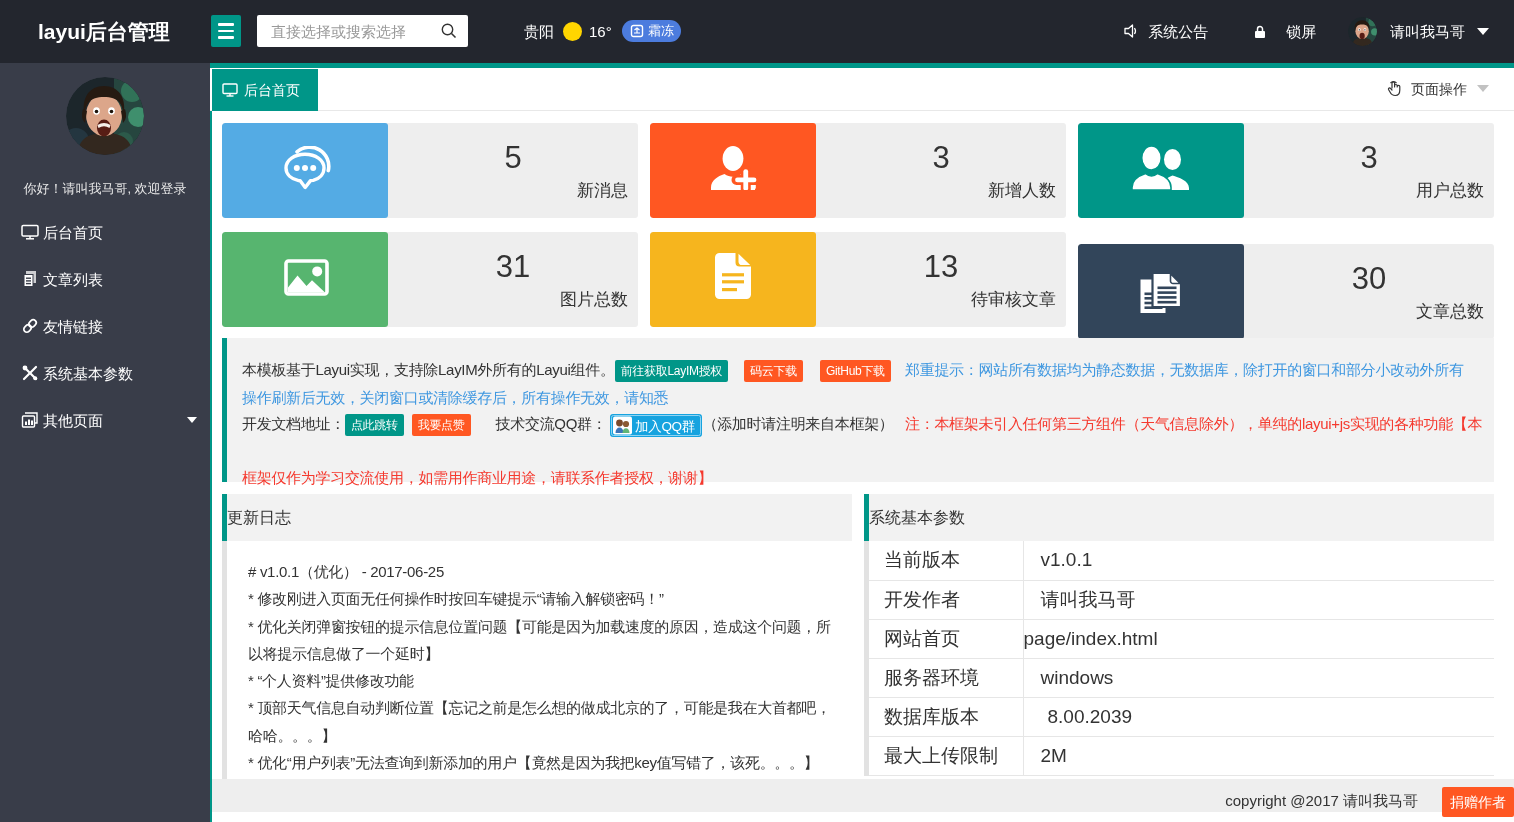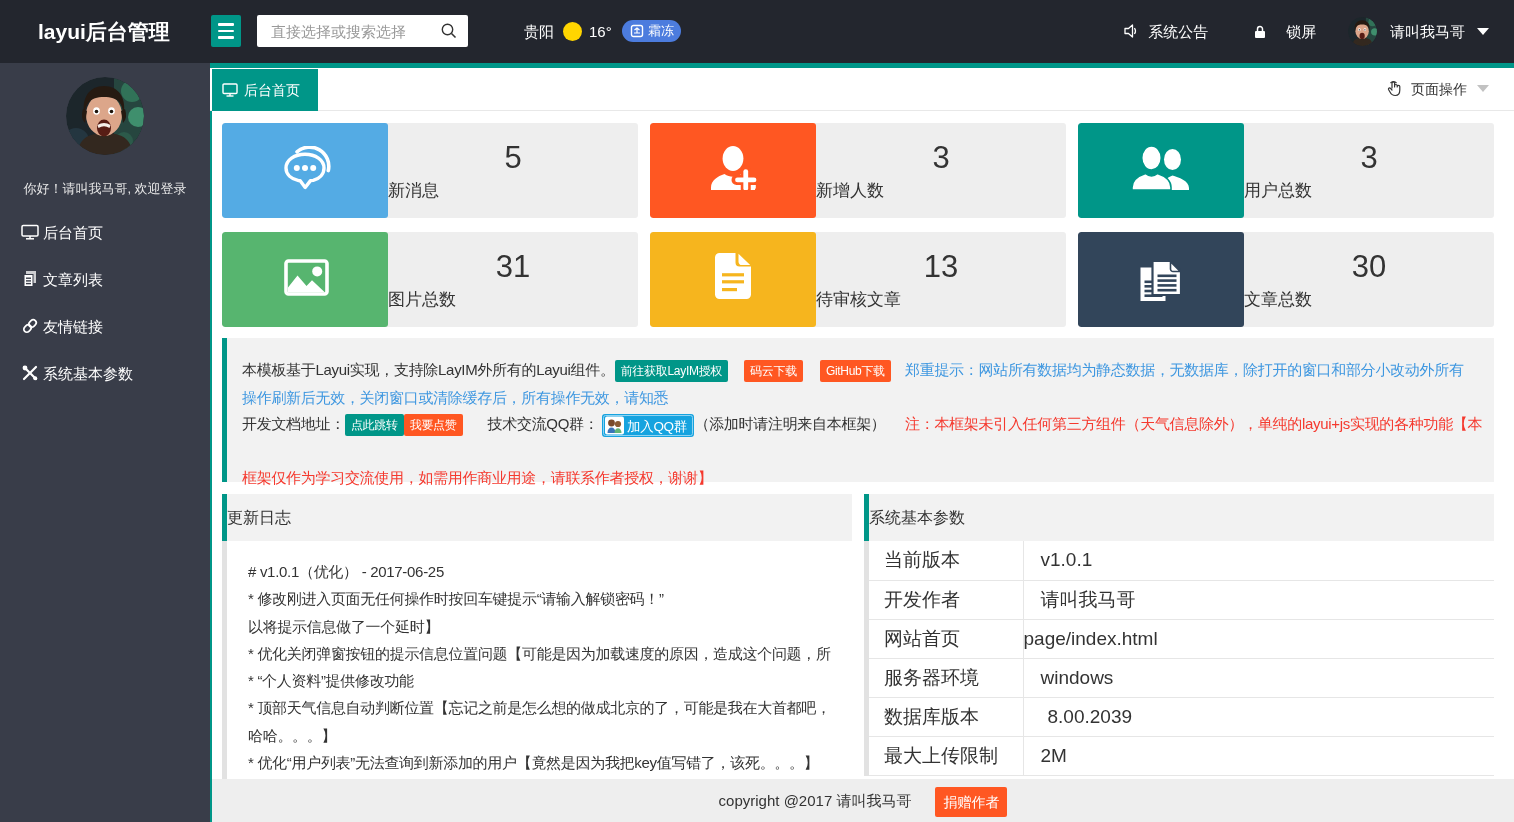--- a/index.html
+++ b/index.html
@@ -23,28 +23,28 @@
 
 #tabbar{position:absolute;left:210px;top:68px;width:1304px;height:43px;background:#fff;border-bottom:1px solid #e8e8e8}
 #tab-act{position:absolute;left:2px;top:1px;width:106px;height:42px;background:#009688;color:#fff;font-size:14px}
 #tab-act span{position:absolute;left:32px;top:0;line-height:42px}
 #pageop{position:absolute;right:25px;top:0;height:42px;line-height:42px;color:#333;font-size:14px}
 
 #main{position:absolute;left:212px;top:111px;width:1302px;height:667px;background:#fff}
 .card{position:absolute;width:416px;height:95px;background:#eee;border-radius:3px;overflow:hidden}
 .cbox{position:absolute;left:0;top:0;width:166px;height:95px;border-radius:3px}
 .cnum{position:absolute;left:166px;top:17px;width:250px;text-align:center;font-size:31px;color:#333}
-.clbl{position:absolute;left:166px;top:56px;width:240px;text-align:left;font-size:17px;color:#333}
+.clbl{position:absolute;left:166px;top:56px;width:240px;text-align:right;font-size:17px;color:#333}
 .nline{position:absolute;left:242px;height:28px;line-height:28px;white-space:nowrap;font-size:15px;color:#333;letter-spacing:-0.3px}
 .nblue{color:#3e97e0}.nred{color:#f5392e}
 .btn{display:inline-block;height:22px;line-height:22px;padding:0 6px;border-radius:2px;color:#fff;font-size:12px;vertical-align:middle}
 .bteal{background:#009688}.bred{background:#FF5722}
 .phead{height:47px;line-height:47px;background:#f2f2f2;border-left:5px solid #009688;font-size:16px;color:#333}
 .pbody{border-left:5px solid #e2e2e2}
-#footer{position:absolute;left:212px;top:779px;width:1302px;height:43px;background:#eee;text-align:center;font-size:15px;color:#333;line-height:43px}
+#footer{position:absolute;left:212px;top:779px;width:1302px;height:33px;background:#eee;text-align:right;font-size:15px;color:#333;line-height:43px}
 </style>
 </head>
 <body>
 <div id="header">
   <div id="logo">layui后台管理</div>
   <div id="burger">
       <i style="top:8px"></i>
       <i style="top:14.5px"></i>
       <i style="top:21px"></i>
     </div>
@@ -162,20 +162,31 @@
   </div>
   <div class="mitem" style="top:287px">
     <svg width="18" height="18" viewBox="0 0 18 18">
         <path d="M3 3 L8 8 M10 10 L15 15" stroke="#fff" stroke-width="2.2" stroke-linecap="round"></path>
         <path d="M15 3 L3 15" stroke="#fff" stroke-width="2.2" stroke-linecap="round"></path>
         <circle cx="4" cy="4" r="2.4" fill="#fff"></circle>
         <circle cx="14.2" cy="14.2" r="2" fill="#fff"></circle>
       </svg>
     <span>系统基本参数</span>
   </div>
+  <div class="mitem" style="top:334px">
+    <svg width="18" height="18" viewBox="0 0 18 18">
+        <path d="M4 2 H16 V12 H14" fill="none" stroke="#fff" stroke-width="1.4"></path>
+        <rect x="1.5" y="5" width="12" height="11" rx="1" fill="none" stroke="#fff" stroke-width="1.4"></rect>
+        <rect x="4" y="10.5" width="2" height="3.5" fill="#fff"></rect>
+        <rect x="7" y="8.5" width="2" height="5.5" fill="#fff"></rect>
+        <rect x="10" y="9.5" width="2" height="4.5" fill="#fff"></rect>
+      </svg>
+    <span>其他页面</span>
+    <span style="left:187px;top:20px;width:0;height:0;border-left:5.5px solid transparent;border-right:5.5px solid transparent;border-top:6.5px solid #fff;position:absolute"></span>
+  </div>
 </div>
 <div id="tabbar">
   <div id="tab-act">
     <svg style="position:absolute;left:10px;top:13px" width="16" height="16" viewBox="0 0 16 16">
         <rect x="1" y="2" width="14" height="9.5" rx="1" fill="none" stroke="#fff" stroke-width="1.4"></rect>
         <line x1="8" y1="11.5" x2="8" y2="14" stroke="#fff" stroke-width="1.4"></line>
         <line x1="4.5" y1="14" x2="11.5" y2="14" stroke="#fff" stroke-width="1.4"></line>
       </svg>
     <span>后台首页</span>
   </div>
@@ -252,21 +263,21 @@
       <path d="M4.5 0 H20.5 V9.5 A4 4 0 0 0 24.5 13.5 H36 V41.5 A4.5 4.5 0 0 1 31.5 46 H4.5 A4.5 4.5 0 0 1 0 41.5 V4.5 A4.5 4.5 0 0 1 4.5 0 Z" fill="#fff"></path>
       <path d="M23.5 0.8 L35.2 12 L27 12 A3.2 3.2 0 0 1 23.5 8.8 Z" fill="#fff"></path>
       <rect x="7" y="20.2" width="22" height="3.2" fill="#F6B51E"></rect>
       <rect x="7" y="27.2" width="22" height="3.2" fill="#F6B51E"></rect>
       <rect x="7" y="35" width="15" height="3.2" fill="#F6B51E"></rect>
     </svg>
   </div>
   <div class="cnum">13</div>
     <div class="clbl">待审核文章</div>
 </div>
-<div class="card" style="left:1078px;top:232px">
+<div class="card" style="left:1078px;top:244px">
   <div class="cbox" style="background:#32455A">
     <svg style="position:absolute;left:62px;top:29px" width="41" height="40" viewBox="0 0 41 40">
       <rect x="0.5" y="6.5" width="25" height="33.5" fill="#fff"></rect>
       <g fill="#32455A">
           <rect x="4.5" y="19.5" width="9" height="2.6"></rect>
           <rect x="4.5" y="24" width="9" height="2.6"></rect>
           <rect x="4.5" y="28.7" width="9" height="2.6"></rect>
           <rect x="4.5" y="33.4" width="18" height="2.6"></rect>
         </g>
       <path d="M12.5 0 H31 L41 10 V34 H12.5 Z" fill="#fff" stroke="#32455A" stroke-width="2.2"></path>
@@ -279,39 +290,39 @@
         </g>
     </svg>
   </div>
   <div class="cnum">30</div>
     <div class="clbl">文章总数</div>
 </div>
 
 <div style="position:absolute;left:222px;top:338px;width:1272px;height:144px;background:#f2f2f2;border-left:5px solid #009688"></div>
 <div class="nline" style="top:356px">本模板基于Layui实现，支持除LayIM外所有的Layui组件。<span class="btn bteal">前往获取LayIM授权</span><span class="btn bred" style="margin-left:16px">码云下载</span><span class="btn bred" style="margin-left:17px">GitHub下载</span><span class="nblue" style="position:absolute;left:663px">郑重提示：网站所有数据均为静态数据，无数据库，除打开的窗口和部分小改动外所有</span></div>
 <div class="nline nblue" style="top:384px">操作刷新后无效，关闭窗口或清除缓存后，所有操作无效，请知悉</div>
-<div class="nline" style="top:410px">开发文档地址：<span class="btn bteal">点此跳转</span><span class="btn bred" style="">我要点赞</span><span style="margin-left:25px">技术交流QQ群：</span><span id="qqbtn" style="display:inline-block;vertical-align:middle;margin-left:4px"><svg width="92" height="23" viewBox="0 0 92 23" style="display:block">
+<div class="nline" style="top:410px">开发文档地址：<span class="btn bteal">点此跳转</span><span class="btn bred" style="margin-left:8px">我要点赞</span><span style="margin-left:25px">技术交流QQ群：</span><span id="qqbtn" style="display:inline-block;vertical-align:middle;margin-left:4px"><svg width="92" height="23" viewBox="0 0 92 23" style="display:block">
         <rect x="0" y="0" width="92" height="23" rx="3" fill="#16A3DF"></rect>
         <rect x="1.5" y="1.5" width="89" height="20" rx="2" fill="none" stroke="#8FD3F2" stroke-width="1"></rect>
         <rect x="3" y="2.5" width="19" height="18" rx="2" fill="#fff"></rect>
         <circle cx="9.5" cy="9" r="3.4" fill="#7a4a2b"></circle>
         <path d="M5.5 19 c0-3.4 1.8-5.4 4-5.4 s4 2 4 5.4 Z" fill="#3b74b8"></path>
         <circle cx="16" cy="10" r="3.1" fill="#8a5a33"></circle>
         <path d="M12.5 19 c0-3 1.6-4.8 3.5-4.8 s3.5 1.8 3.5 4.8 Z" fill="#62b576"></path>
         <text x="55" y="16.5" font-size="13.5" fill="#fff" text-anchor="middle" font-family="Liberation Sans">加入QQ群</text>
       </svg></span>（添加时请注明来自本框架）<span class="nred" style="position:absolute;left:663px">注：本框架未引入任何第三方组件（天气信息除外），单纯的layui+js实现的各种功能【本</span></div>
 <div class="nline nred" style="top:464px">框架仅作为学习交流使用，如需用作商业用途，请联系作者授权，谢谢】</div>
 
 <div style="position:absolute;left:222px;top:494px;width:630px;height:285px;overflow:hidden">
   <div class="phead" style="border-left:5px solid #009688">更新日志</div>
   <div class="pbody" style="height:238px;background:#fff;padding:17px 0 0 21px;font-size:15px;color:#333;line-height:27.3px;white-space:nowrap;overflow:hidden;letter-spacing:-0.3px">
     <div># v1.0.1（优化） - 2017-06-25</div>
     <div>* 修改刚进入页面无任何操作时按回车键提示“请输入解锁密码！”</div>
+    <div>* 优化关闭弹窗按钮的提示信息位置问题【可能是因为加载速度的原因，造成这个问题，所</div>
     <div>以将提示信息做了一个延时】</div>
-    <div>* 优化关闭弹窗按钮的提示信息位置问题【可能是因为加载速度的原因，造成这个问题，所</div>
     <div>* “个人资料”提供修改功能</div>
     <div>* 顶部天气信息自动判断位置【忘记之前是怎么想的做成北京的了，可能是我在大首都吧，</div>
     <div>哈哈。。。】</div>
     <div>* 优化“用户列表”无法查询到新添加的用户【竟然是因为我把key值写错了，该死。。。】</div>
   </div>
 </div>
 <div style="position:absolute;left:864px;top:494px;width:630px;height:285px;overflow:hidden">
   <div class="phead" style="border-left:5px solid #009688">系统基本参数</div>
   <div class="pbody" style="background:#fff">
     <table style="width:100%;border-collapse:collapse;font-size:19px;color:#333">

